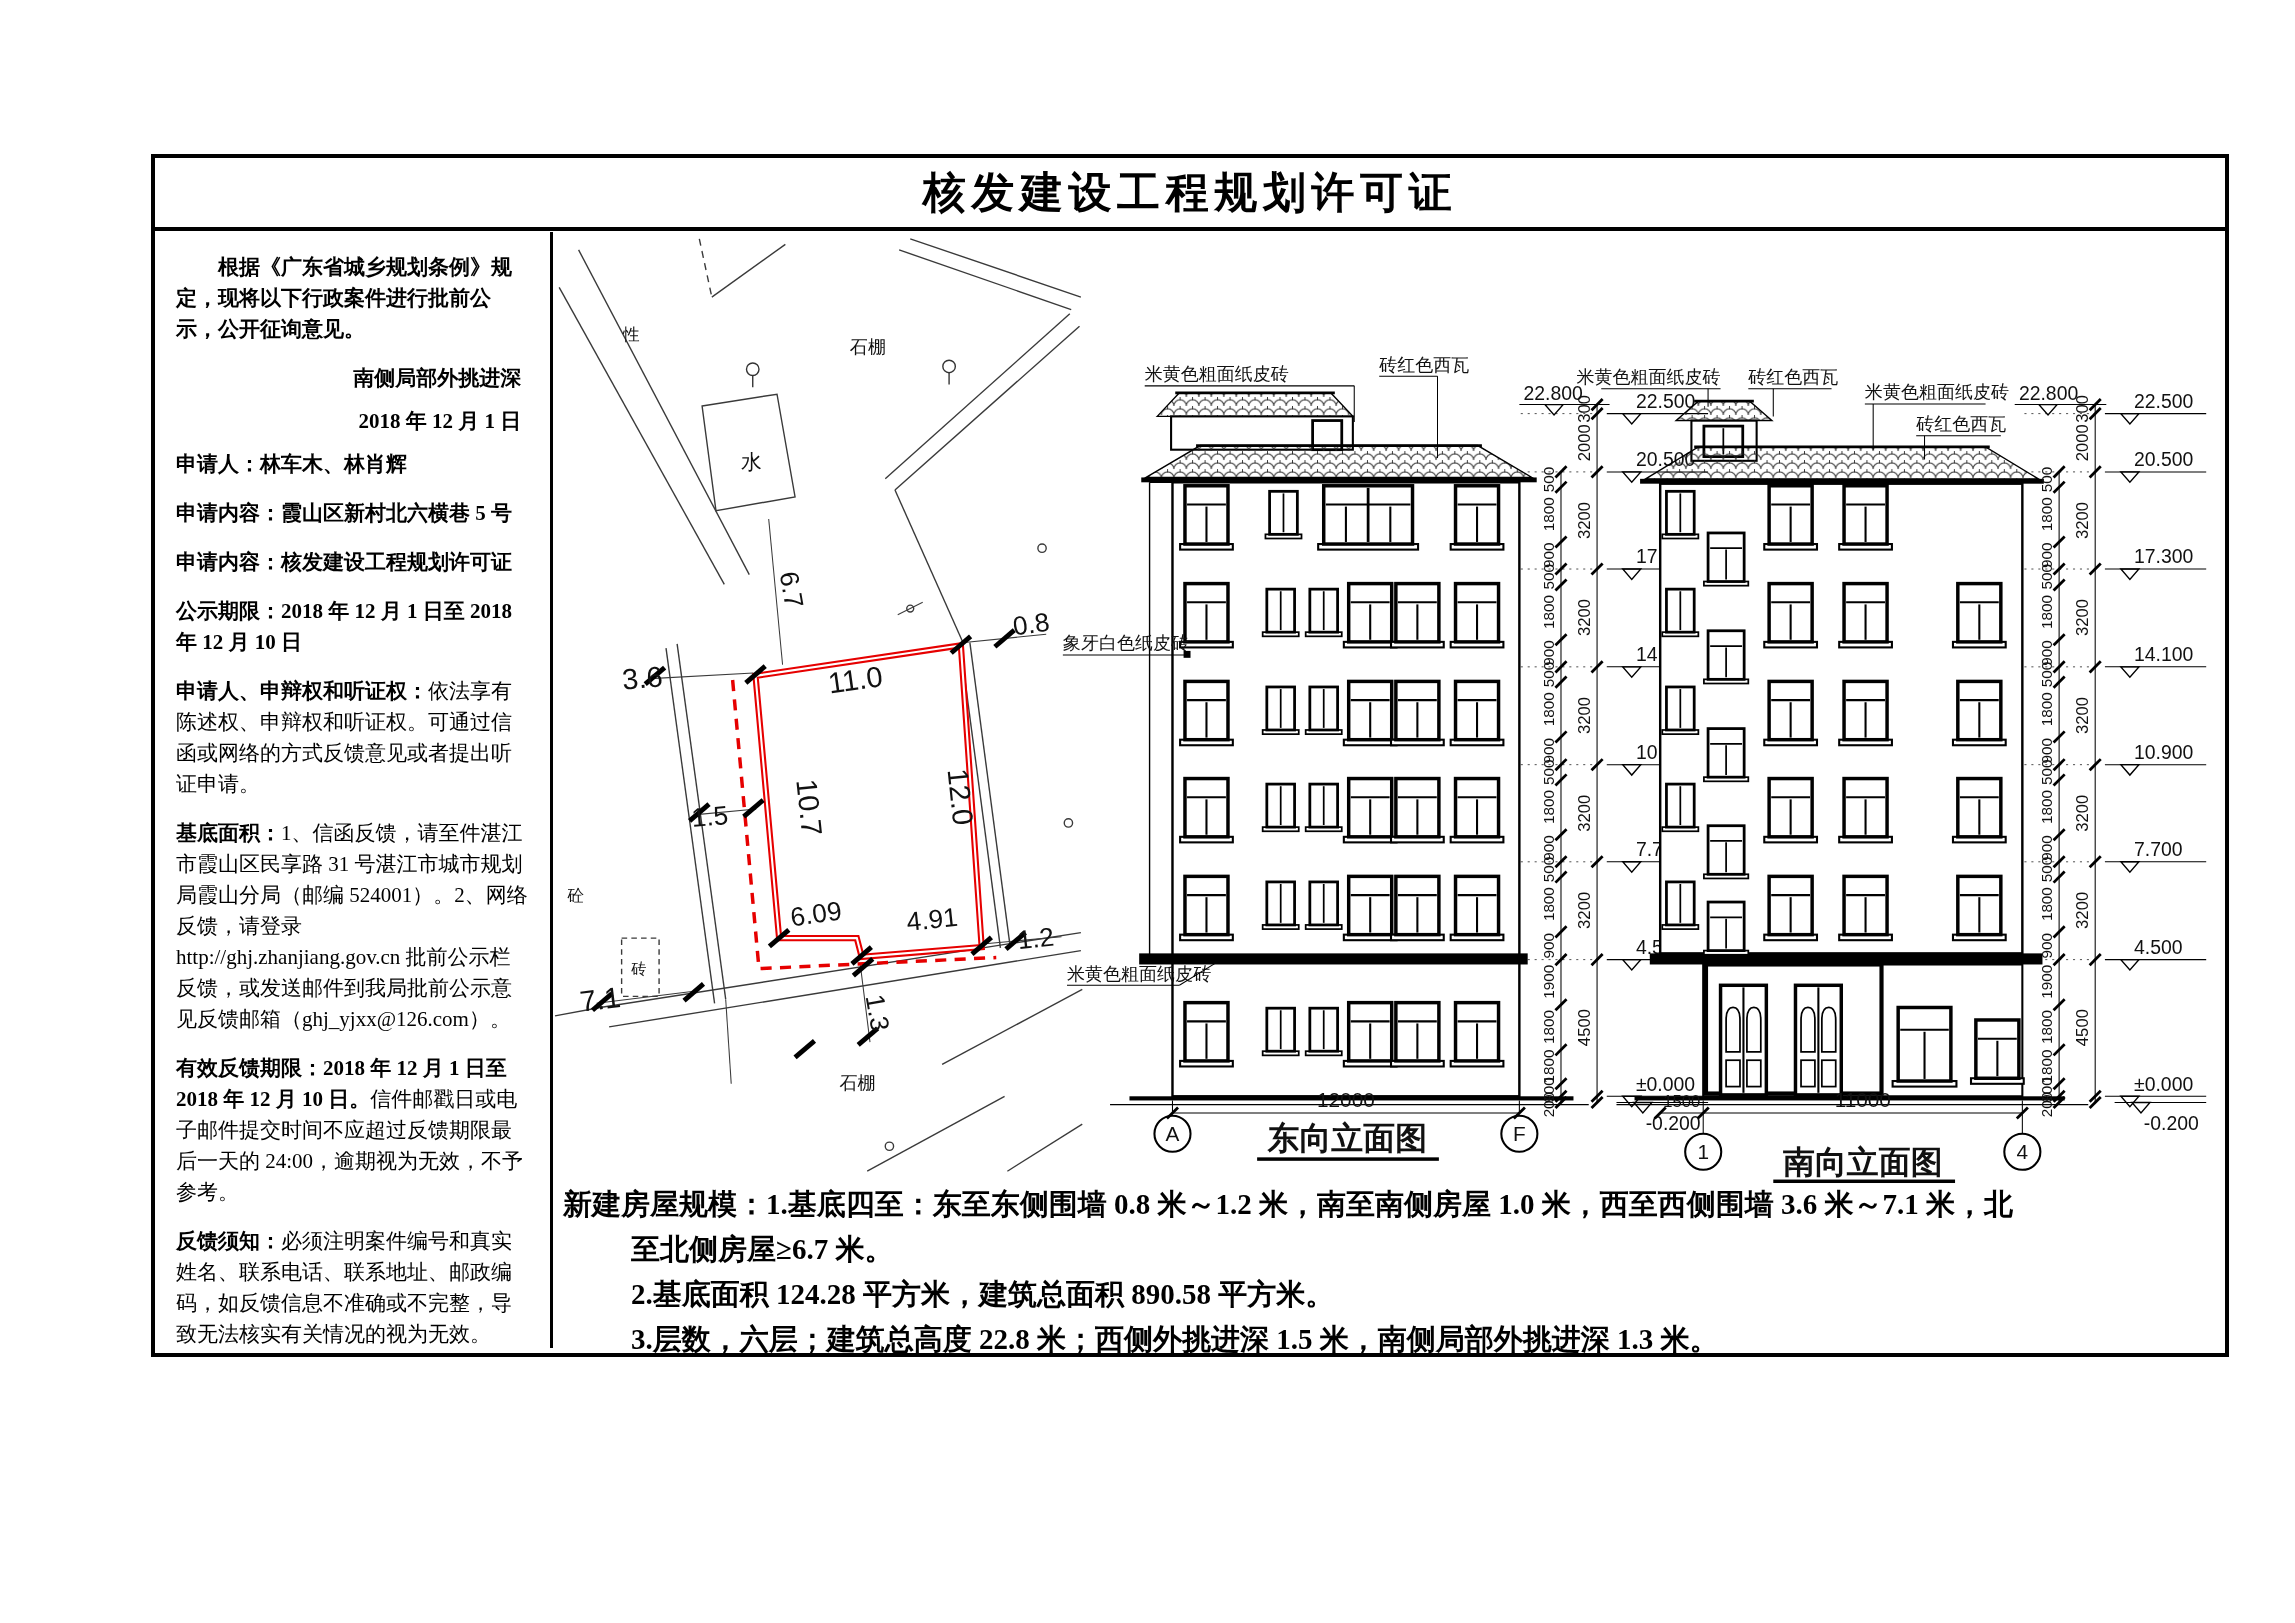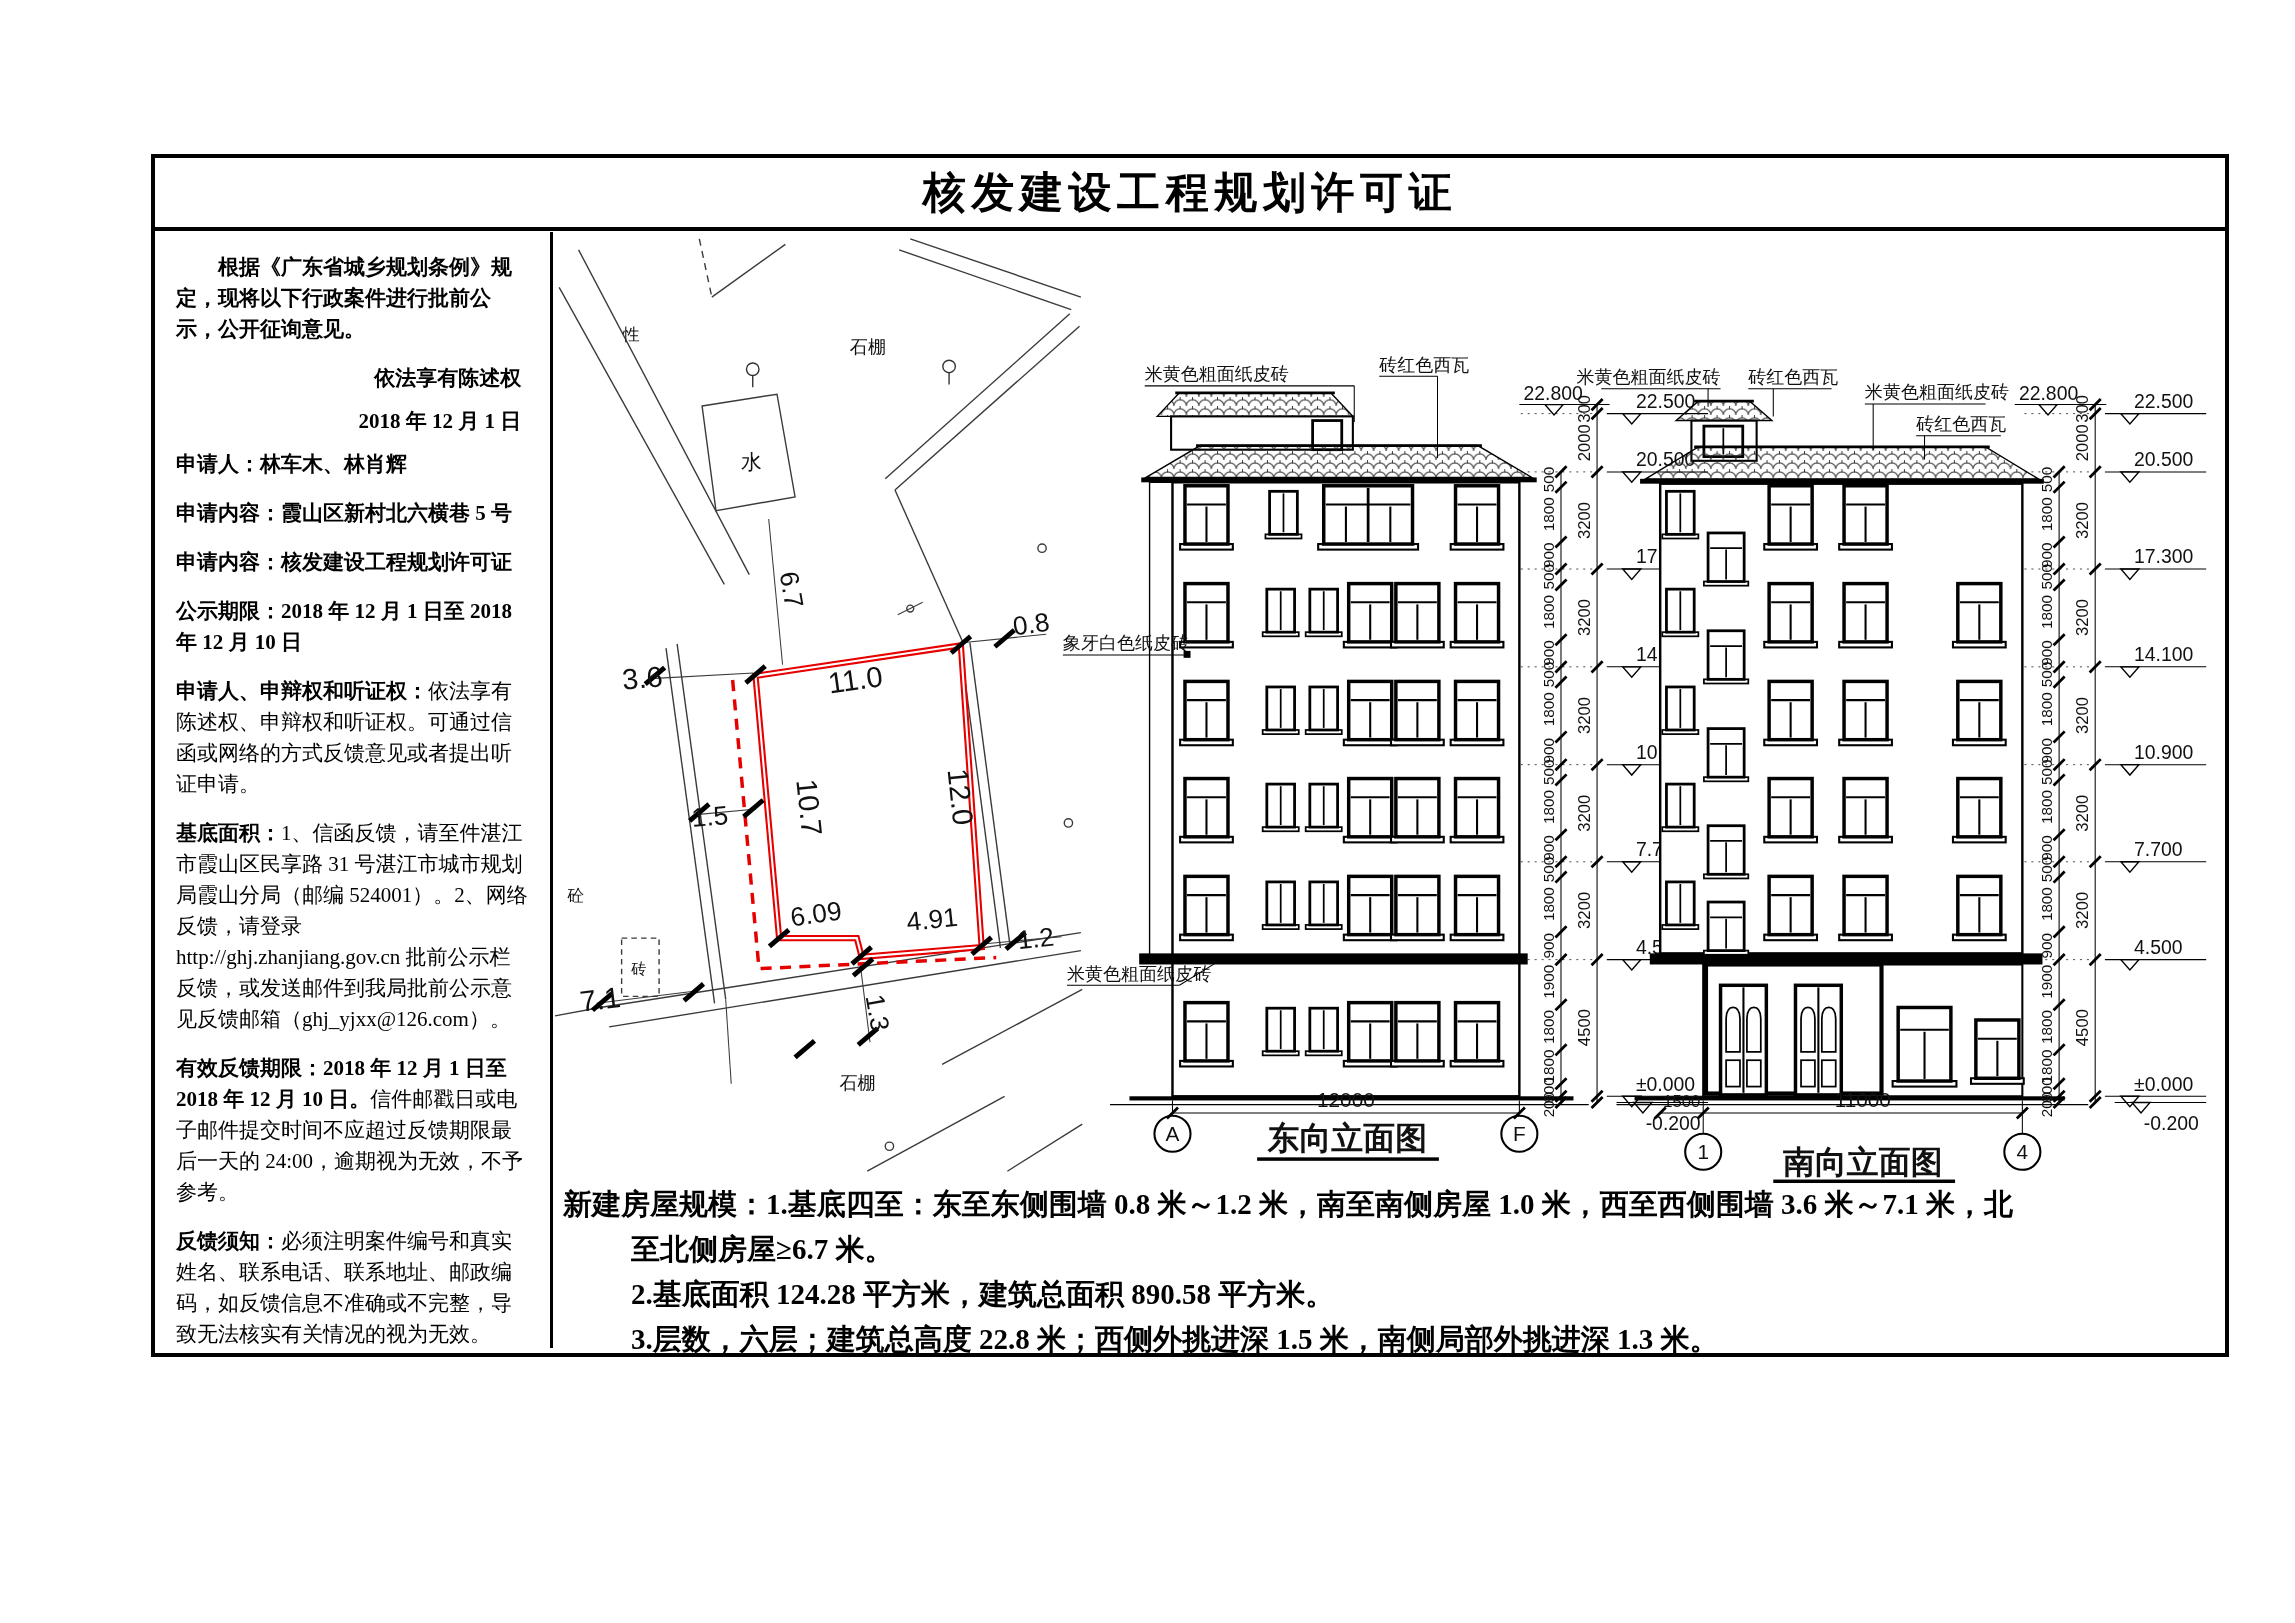--- a/index.html
+++ b/index.html
@@ -26,21 +26,21 @@
 <body>
 
 <div id="page">
 
   <div class="abs" id="frame"></div>
 
   <div class="abs" id="titlebar">核发建设工程规划许可证</div>
 
   <div class="abs" id="leftcol">
     <p class="indent bold">根据《广东省城乡规划条例》规定，现将以下行政案件进行批前公示，公开征询意见。</p>
-    <p class="right bold">依法享有陈述权</p>
+    <p class="right bold">南侧局部外挑进深</p>
     <p class="right bold" style="margin-bottom:23.6px">2018 年 12 月 1 日</p>
     <p><b>申请人：</b><b>林车木、林肖辉</b></p>
     <p><b>申请内容：</b><b>霞山区新村北六横巷 5 号</b></p>
     <p><b>申请内容：</b><b>核发建设工程规划许可证</b></p>
     <p><b>公示期限：</b><b>2018 年 12 月 1 日至 2018 年 12 月 10 日</b></p>
     <p><b>申请人、申辩权和听证权：</b><span>依法享有陈述权、申辩权和听证权。可通过信函或网络的方式反馈意见或者提出听证申请。</span></p>
     <p><b>基底面积：</b><span>1、信函反馈，请至件湛江市霞山区民享路 31 号湛江市城市规划局霞山分局（邮编 524001）。2、网络反馈，请登录 http://ghj.zhanjiang.gov.cn 批前公示栏反馈，或发送邮件到我局批前公示意见反馈邮箱（ghj_yjxx@126.com）。</span></p>
     <p><b>有效反馈期限：</b><b>2018 年 12 月 1 日至 2018 年 12 月 10 日。</b><span>信件邮戳日或电子邮件提交时间不应超过反馈期限最后一天的 24:00，逾期视为无效，不予参考。</span></p>
     <p><b>反馈须知：</b><span>必须注明案件编号和真实姓名、联系电话、联系地址、邮政编码，如反馈信息不准确或不完整，导致无法核实有关情况的视为无效。</span></p>
   </div>

